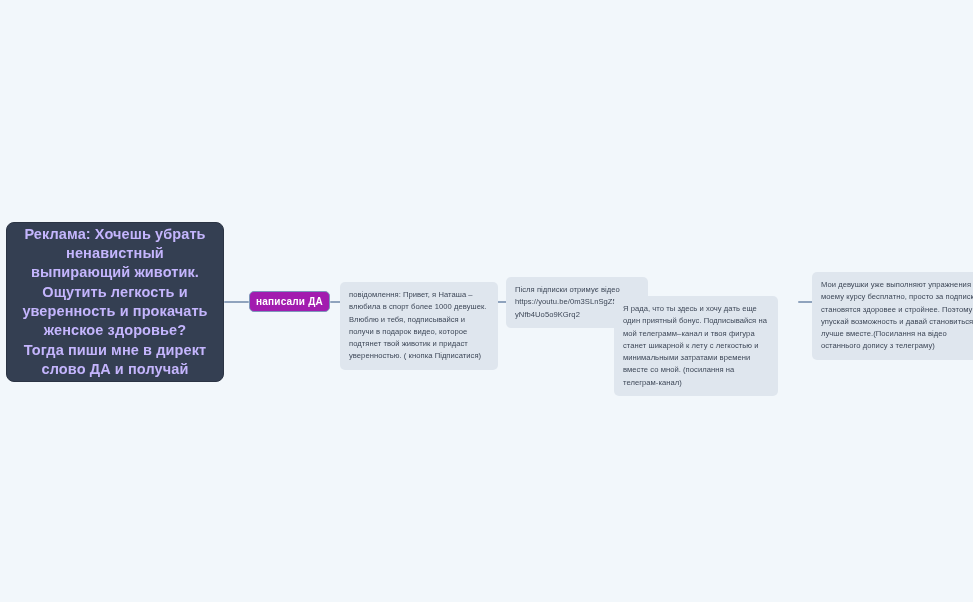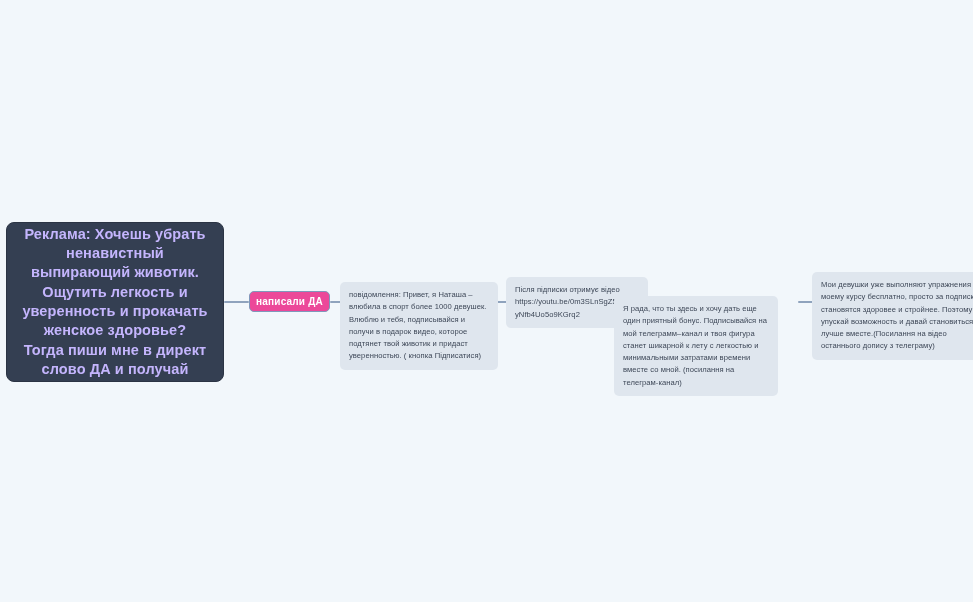--- a/index.html
+++ b/index.html
@@ -57,21 +57,21 @@
   }
 
   
   .pill-node {
     position: absolute;
     left: 249px;
     top: 291px;
     width: 81px;
     height: 21px;
     box-sizing: border-box;
-    background: #ec4899;
+    background: #a21caf;
     border: 1px solid #7f98bb;
     border-radius: 5px;
     color: #ffffff;
     font-size: 10px;
     font-weight: bold;
     display: flex;
     align-items: center;
     justify-content: center;
     letter-spacing: 0.2px;
   }

